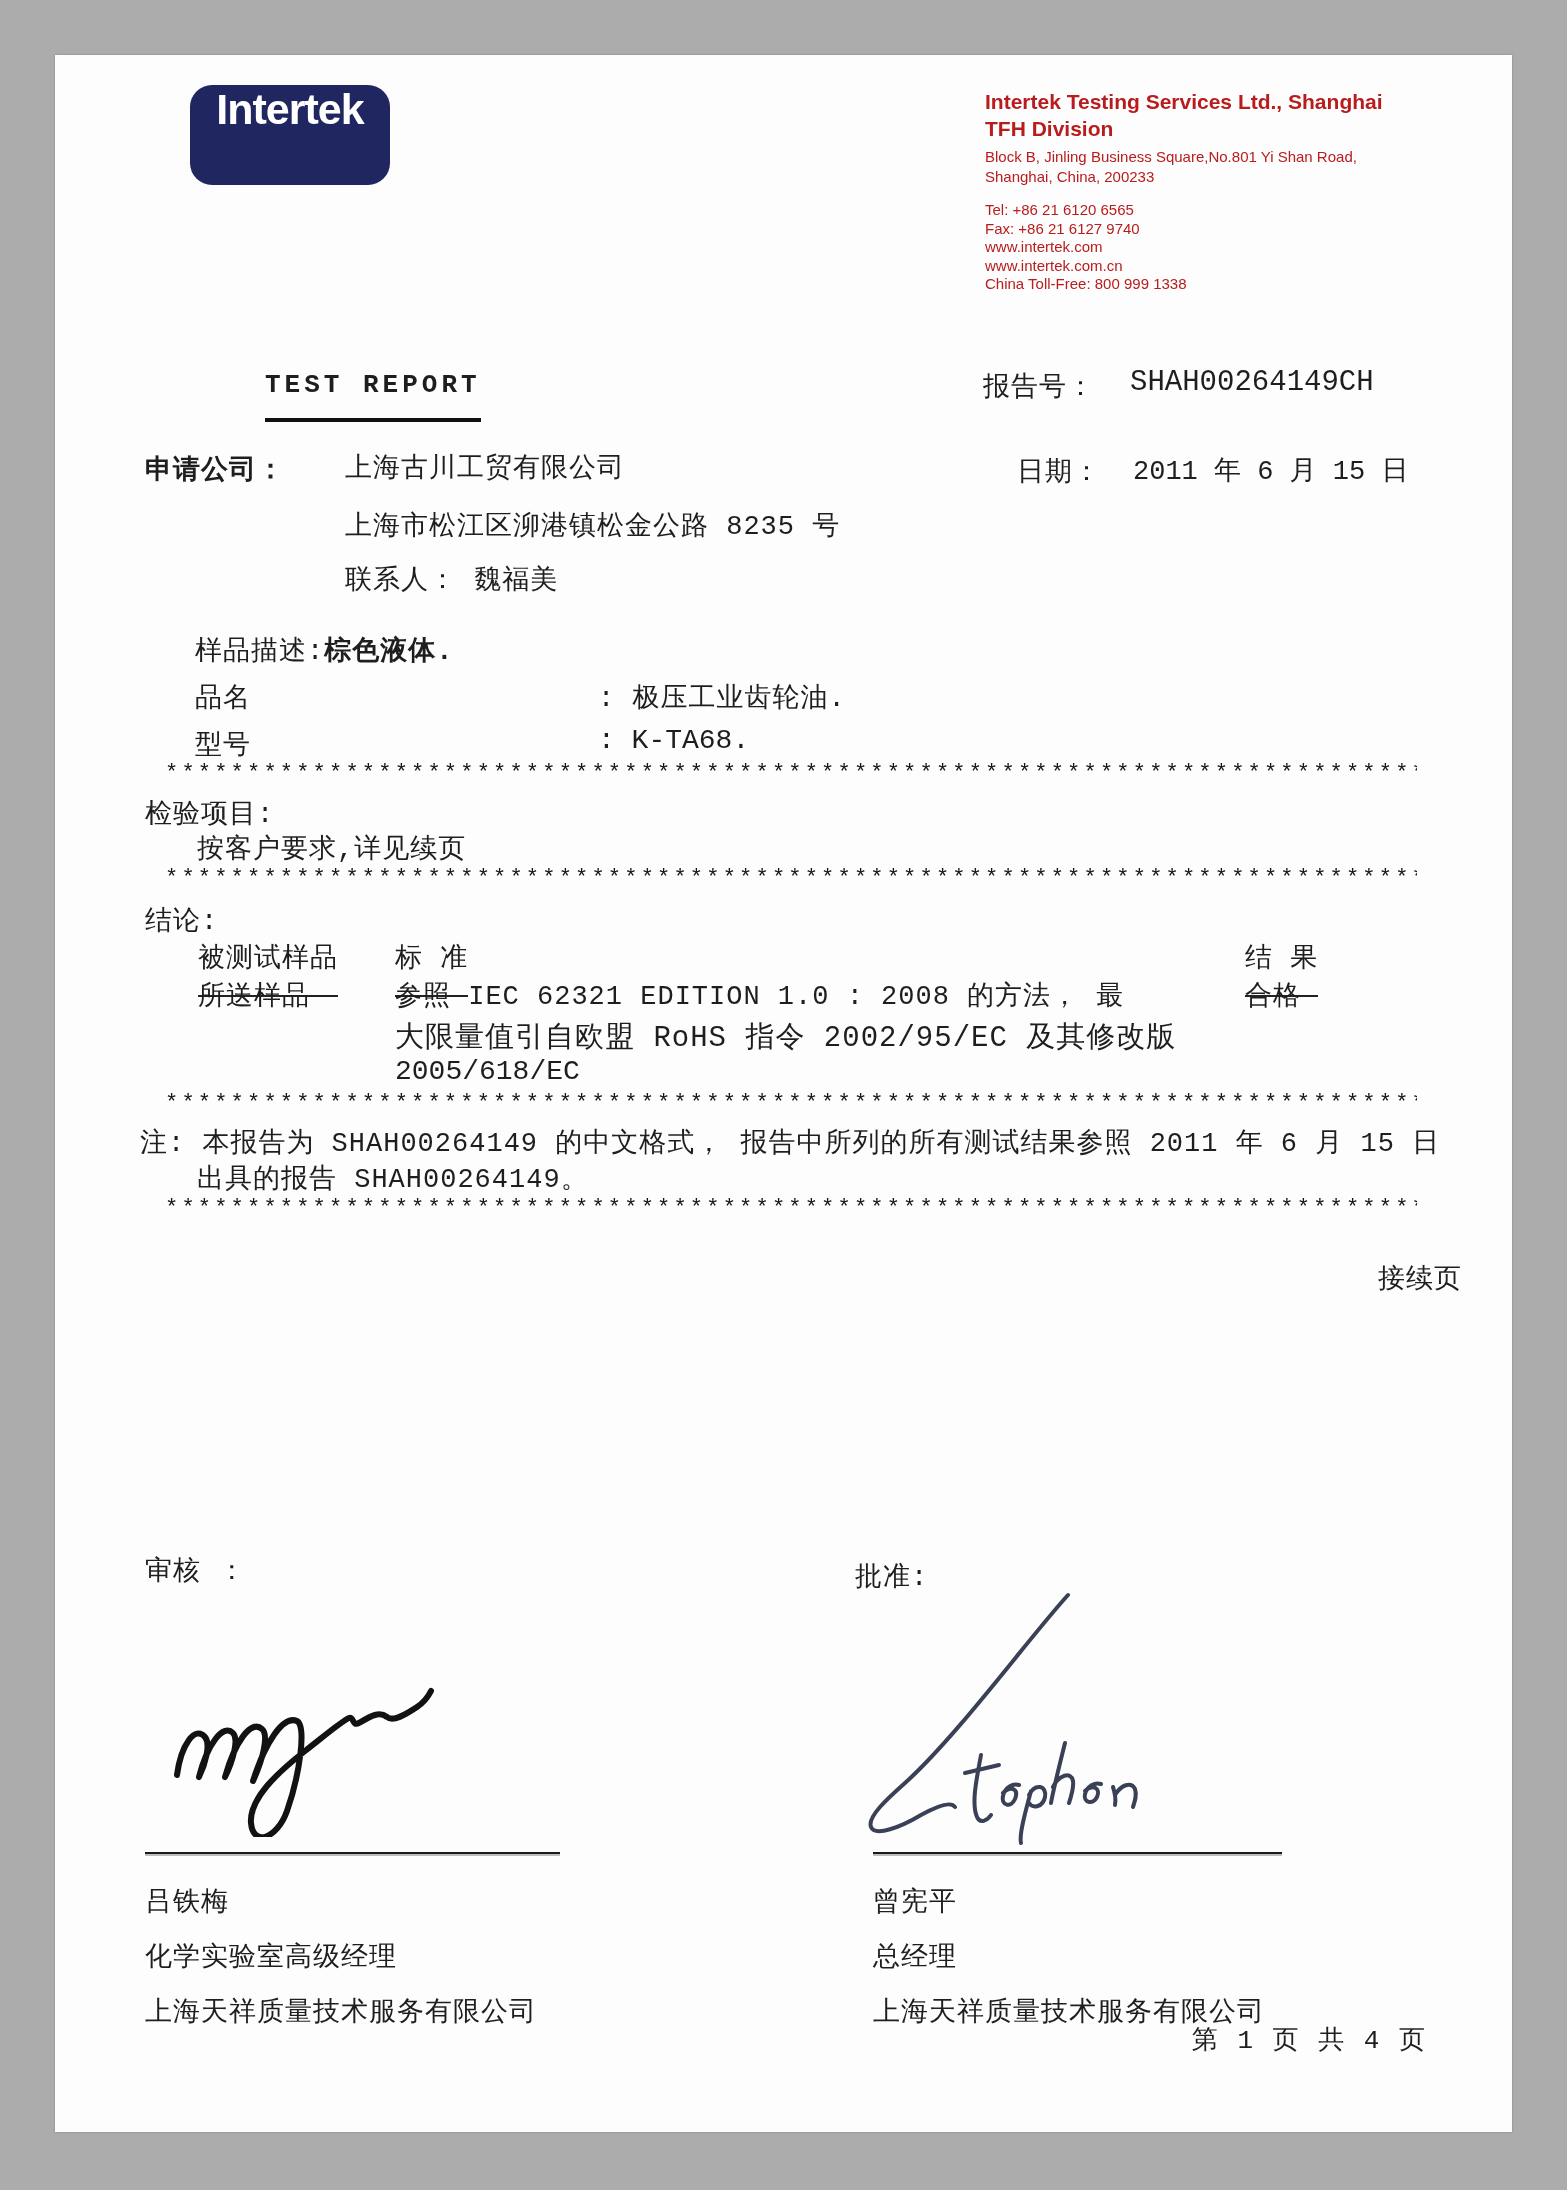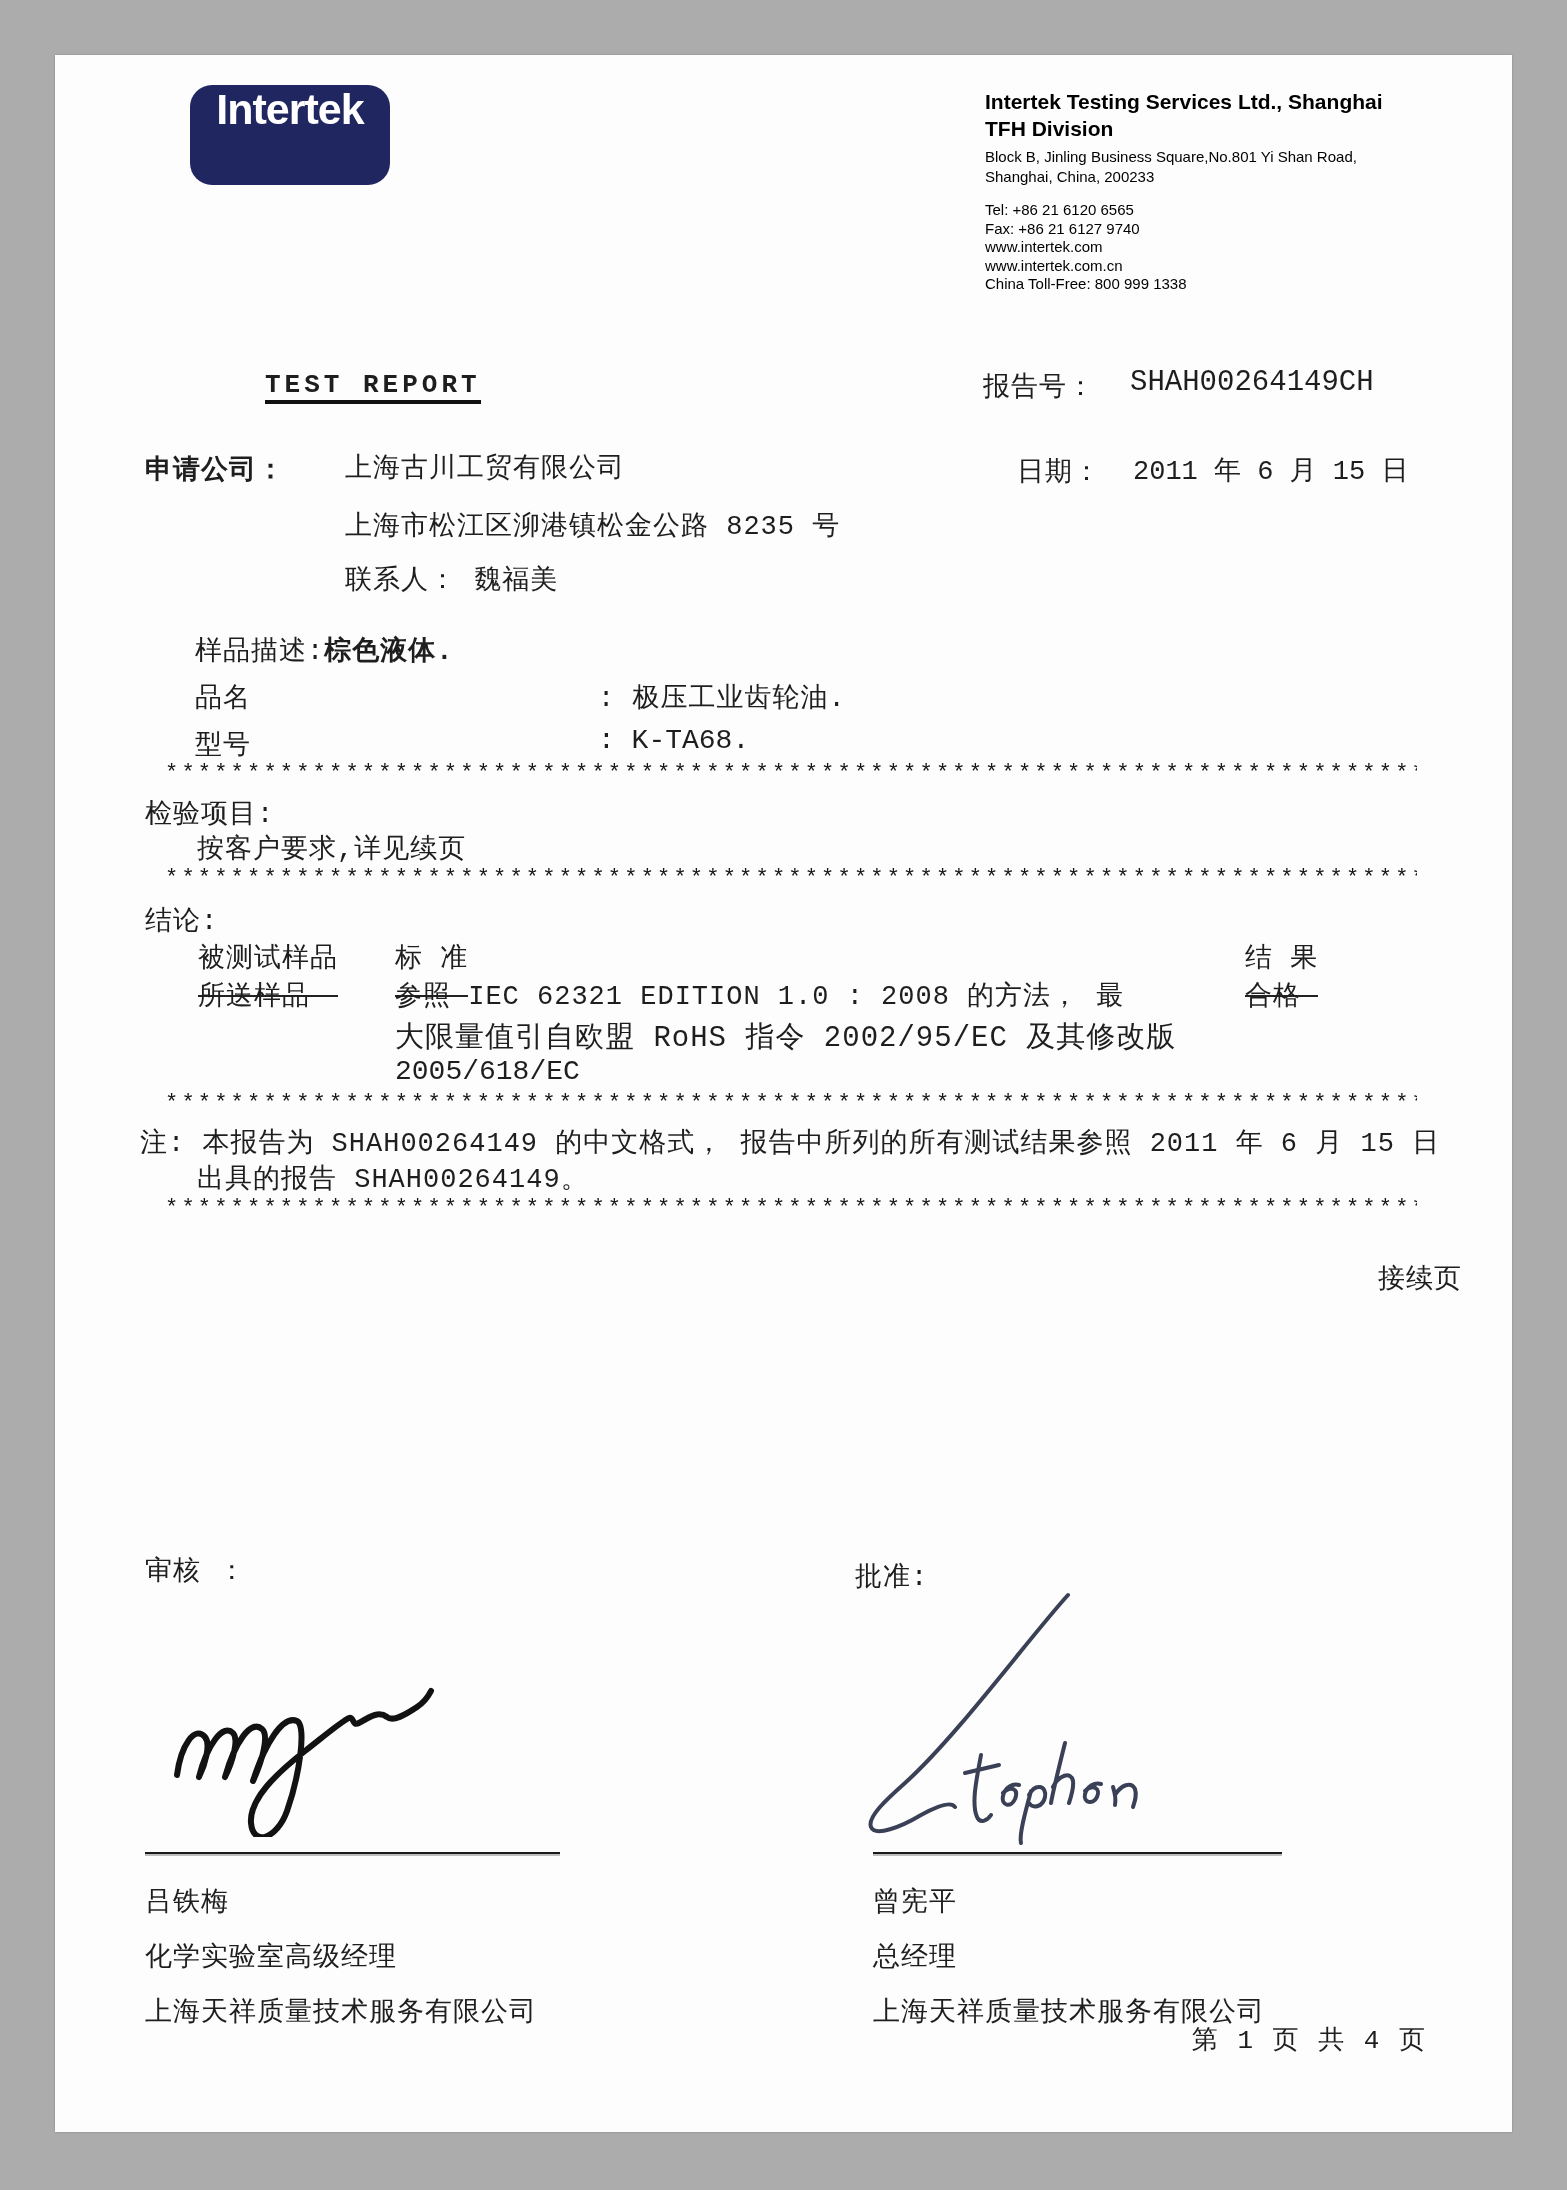--- a/index.html
+++ b/index.html
@@ -16,29 +16,29 @@
   .abs{position:absolute;white-space:nowrap;}
   
   .logo{
     left:135px;top:30px;width:200px;height:100px;background:#20265f;
     border-radius:22px;display:flex;align-items:flex-start;justify-content:center;
   }
   .logo-text{
     color:#ffffff;font-family:"Liberation Sans","DejaVu Sans",sans-serif;
     font-weight:bold;font-size:43px;letter-spacing:-1px;
   }
-  .lh{color:#000000;font-family:"Liberation Sans","DejaVu Sans",sans-serif;}
+  .lh{color:#b91c1c;font-family:"Liberation Sans","DejaVu Sans",sans-serif;}
   .lh-title{left:930px;top:33px;font-size:21px;font-weight:bold;line-height:27px;white-space:nowrap;}
   .lh-addr{left:930px;top:92px;font-size:15px;line-height:20px;}
   .lh-contact{left:930px;top:146px;font-size:15px;line-height:18.5px;}
   
   .cjk{letter-spacing:1px;}
   .report-title{
     left:210px;top:315px;font-size:26px;font-weight:bold;letter-spacing:4px;
-    border-bottom:4px solid #111;padding-bottom:0;
+    border-bottom:4px solid #111;padding-bottom:18px;
   }
   .reportno-label{left:928px;top:313px;font-size:27px;}
   .reportno-value{left:1075px;top:311px;font-size:29px;}
   .applicant-label{left:90px;top:396px;font-size:27px;font-weight:bold;}
   .applicant-name{left:290px;top:394px;font-size:27px;}
   .date-label{left:962px;top:398px;font-size:27px;}
   .date-value{left:1078px;top:397px;font-size:27px;}
   .applicant-addr{left:290px;top:452px;font-size:27px;}
   .applicant-contact{left:290px;top:506px;font-size:27px;}
   .sample-desc{left:140px;top:577px;font-size:27px;}

